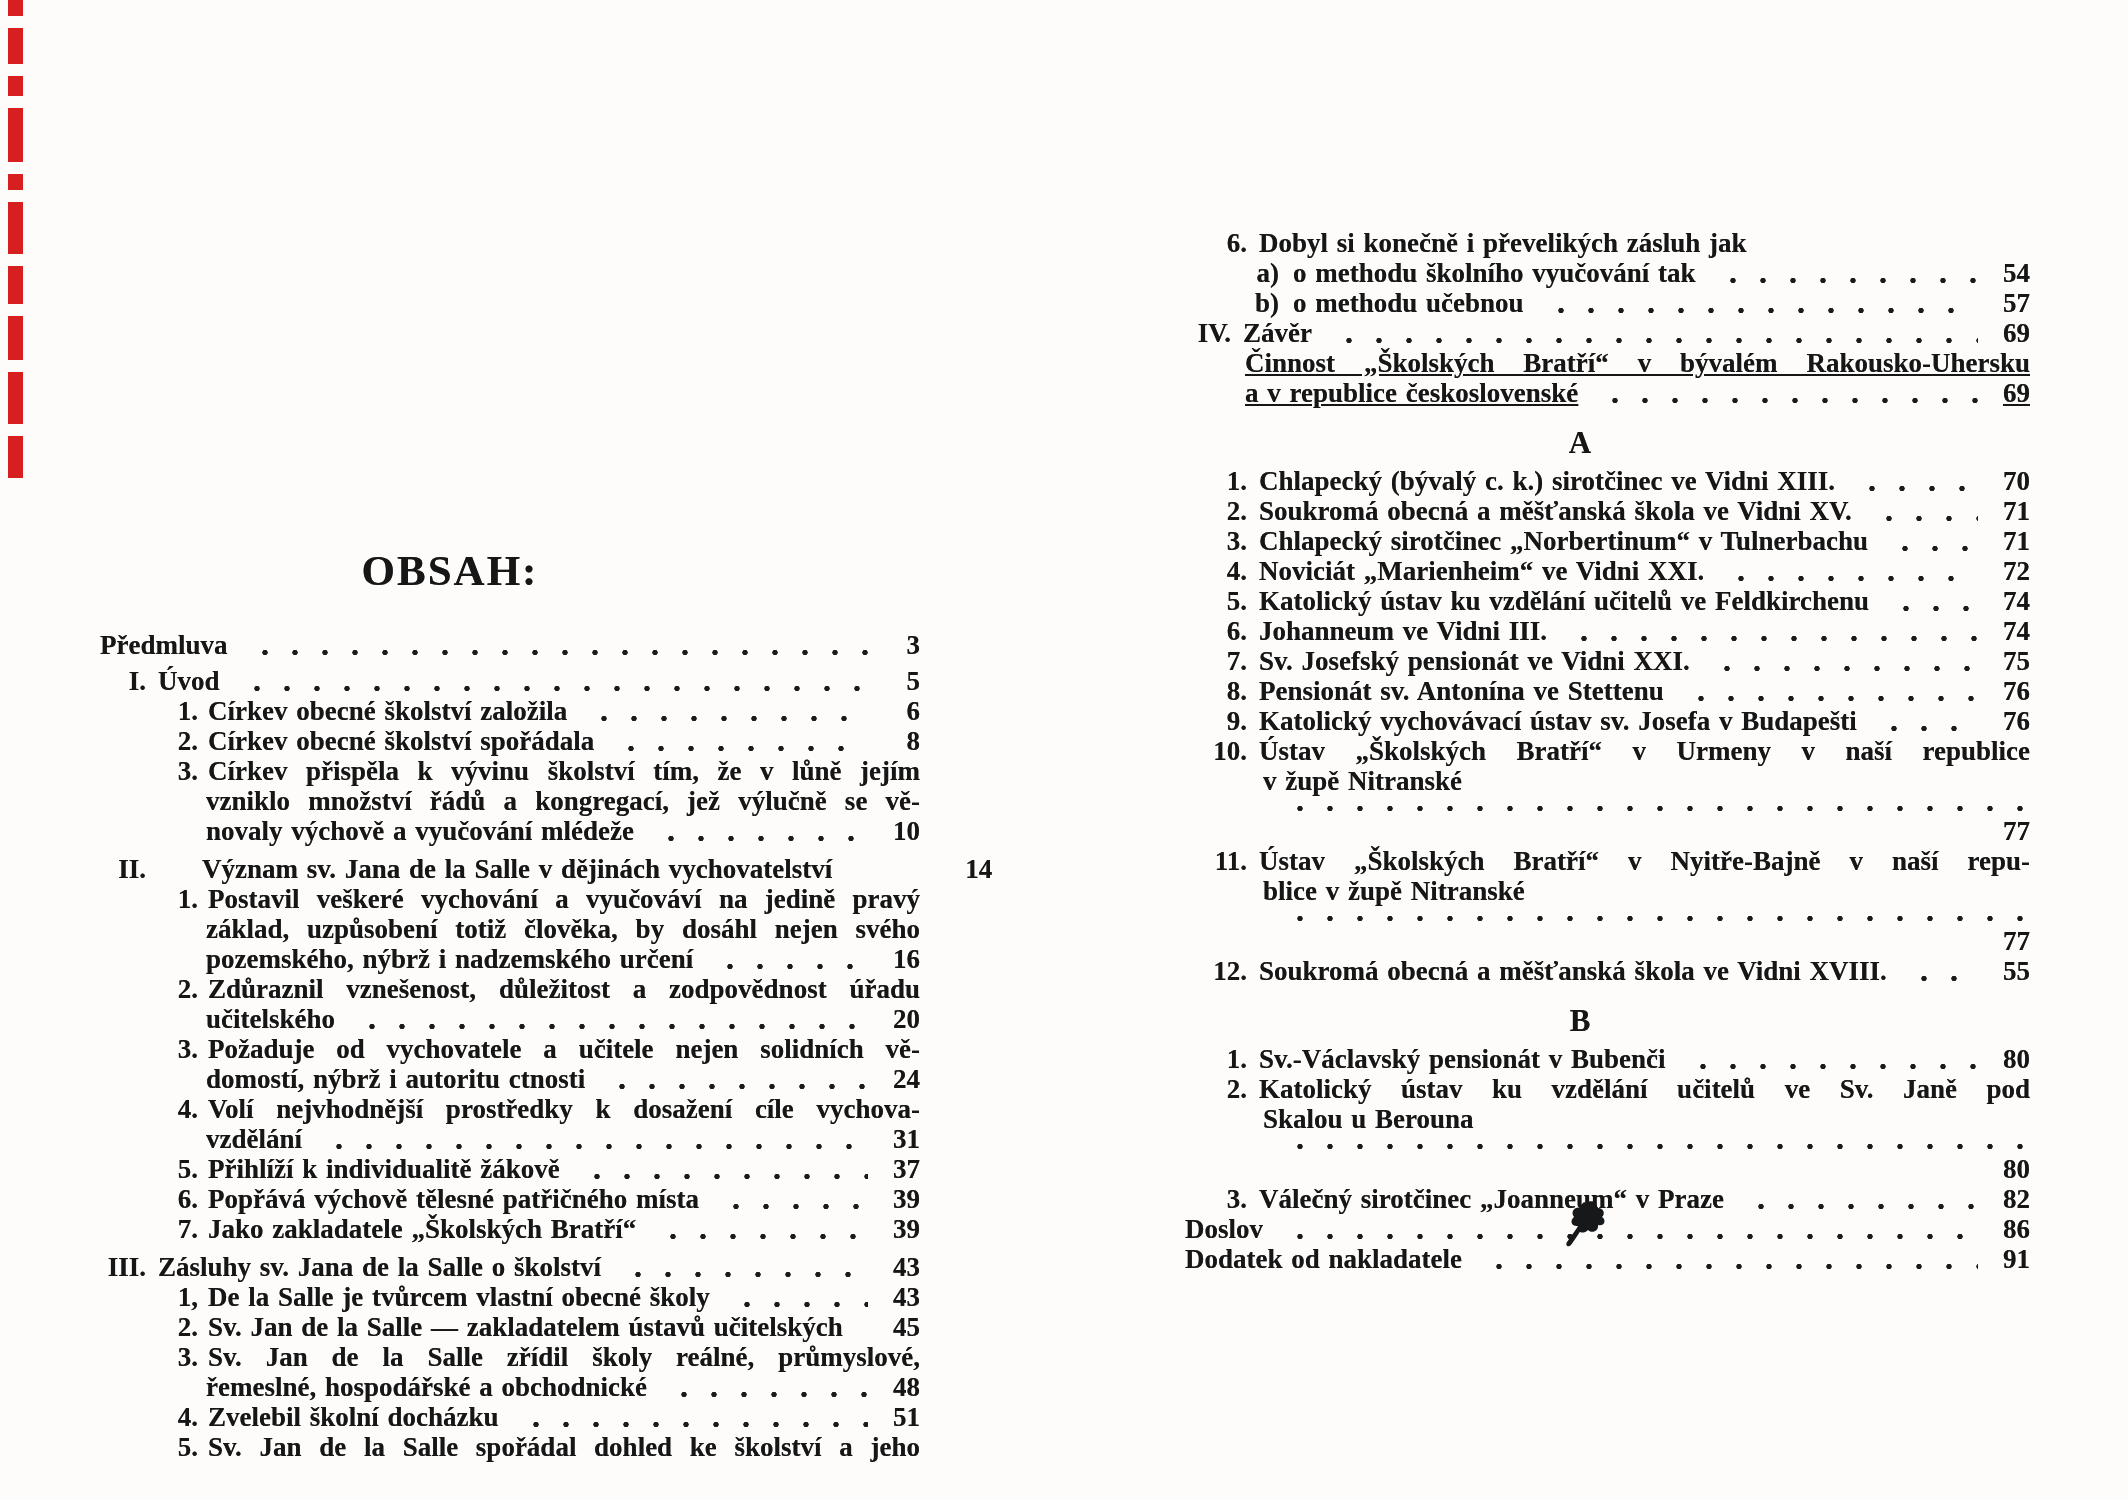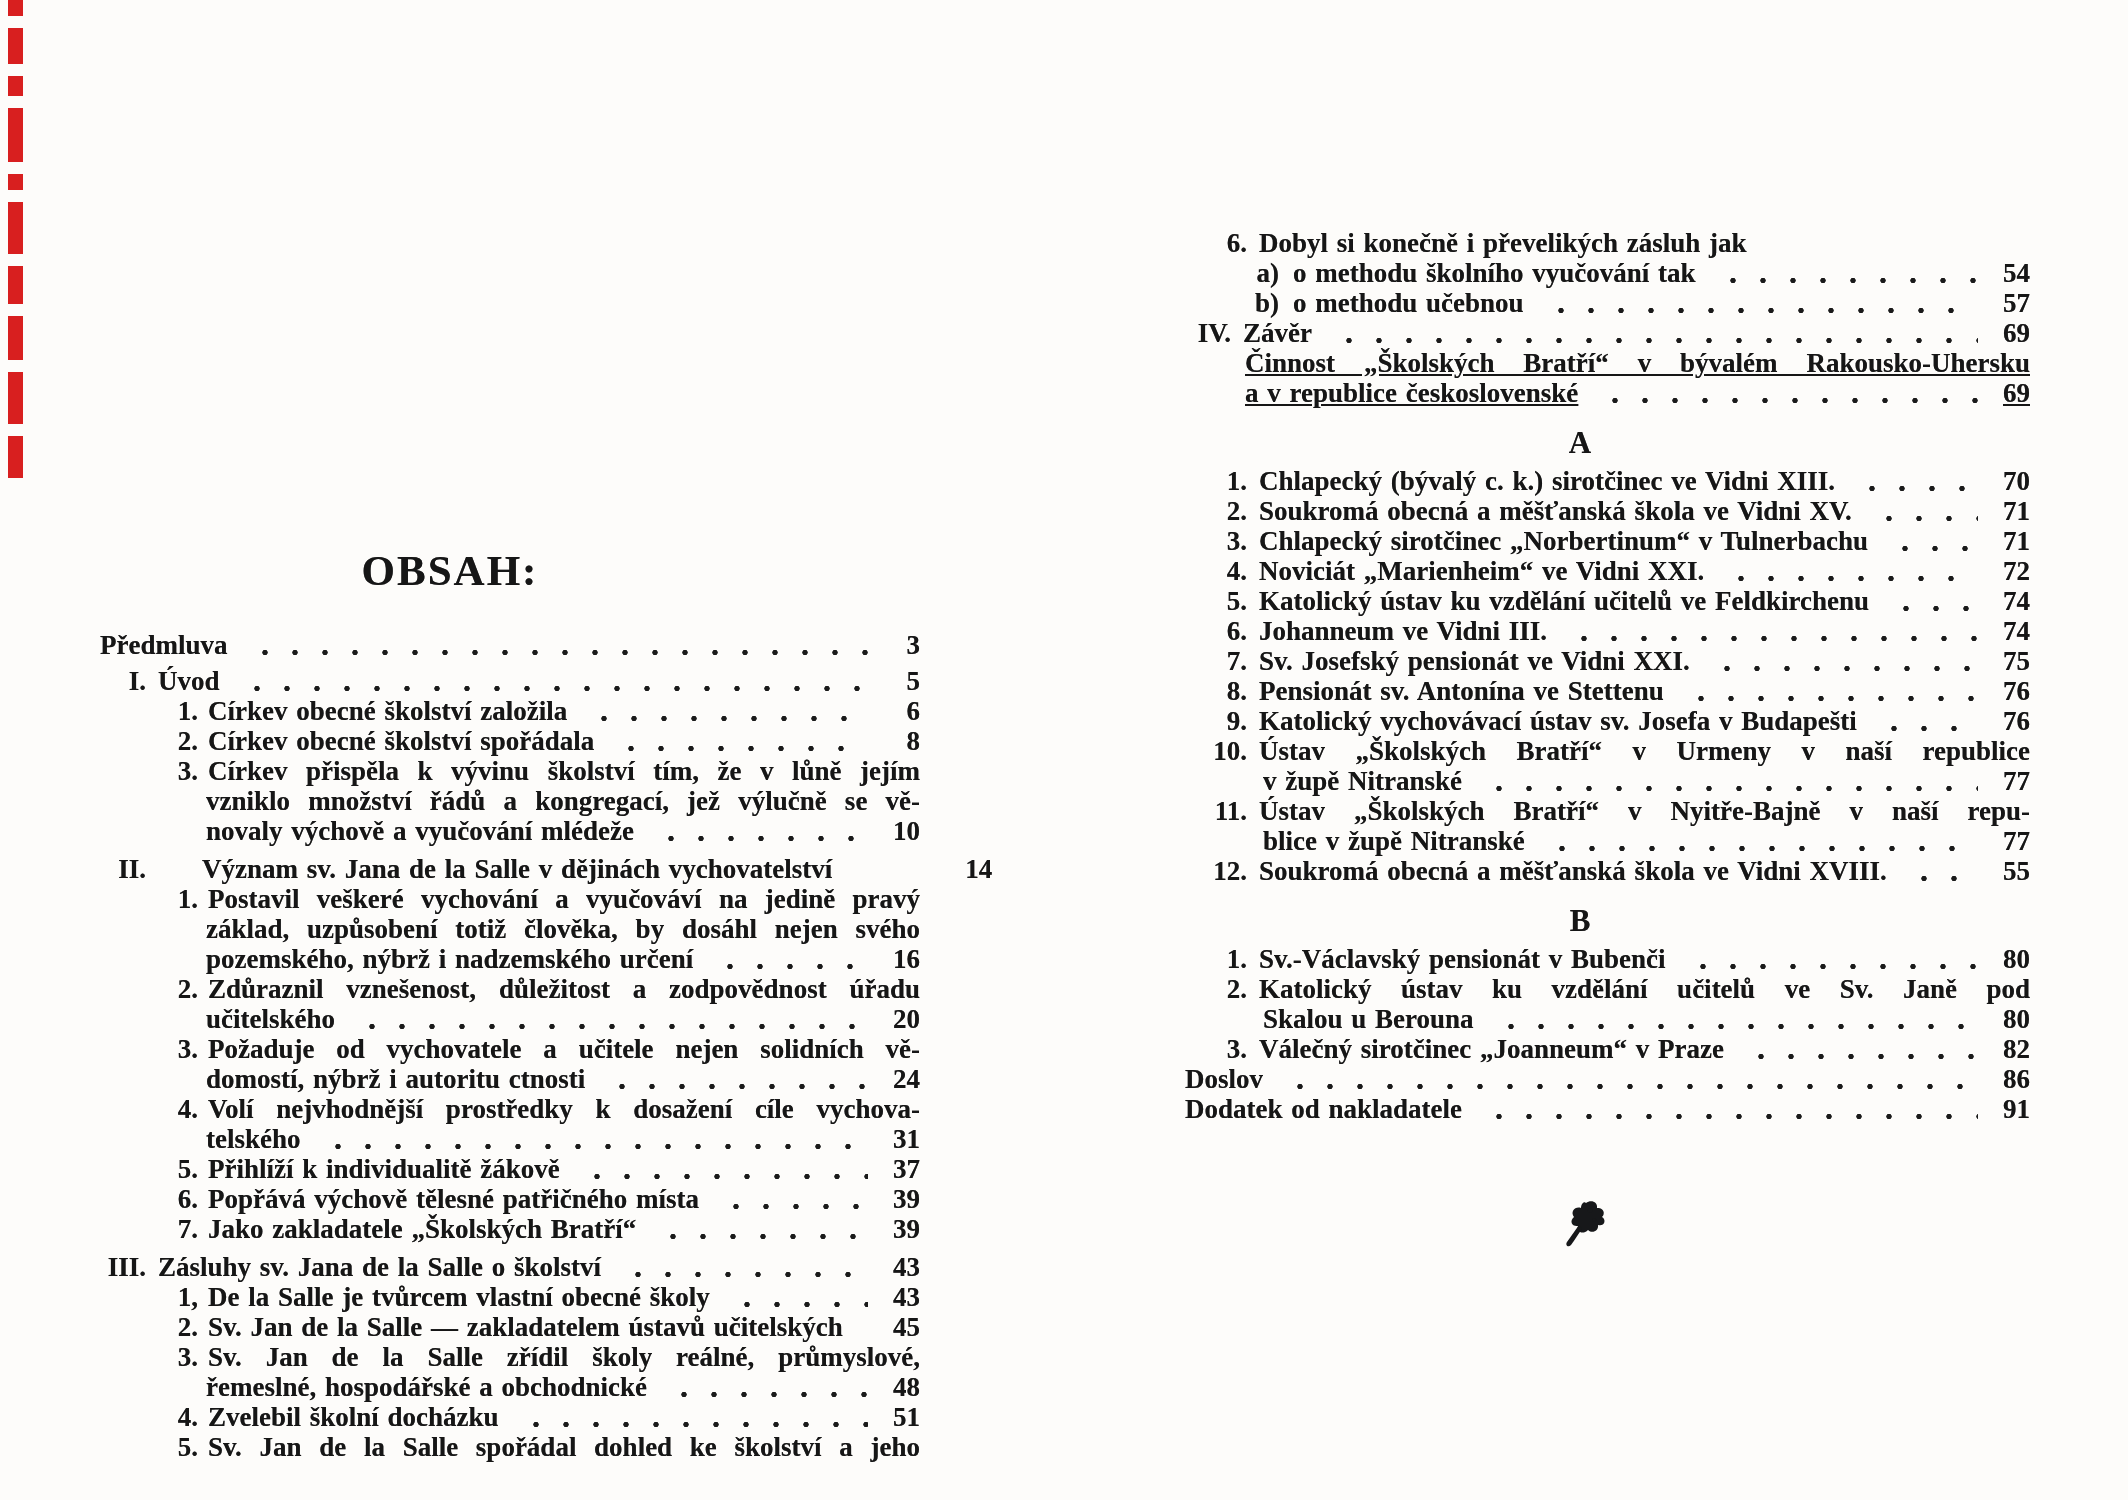--- a/index.html
+++ b/index.html
@@ -28,21 +28,21 @@
   .row{display:flex;line-height:30px;font-size:27px;word-spacing:2px;}
   .pre{flex:0 0 auto;text-align:right;white-space:pre;}
   .kR .pre{width:46px;margin-right:12px;}
   .kN{padding-left:58px;}
   .kN .pre{width:40px;margin-right:10px;}
   .col2 .kN{padding-left:20px;}
   .col2 .kN .pre{width:42px;margin-right:12px;}
   .kL{padding-left:60px;}
   .kL .pre{width:34px;margin-right:14px;}
   .kW{padding-left:106px;}
-  .col2 .kW{padding-left:78px;}
+  .col2 .kW{padding-left:78px;flex-direction:column;}
   .kS{padding-left:60px;text-decoration:underline;}
   .kF{padding-left:0;}
   .kC{display:block;text-align:center;font-size:31px;padding-right:55px;}
   .txt{flex:0 1 auto;white-space:nowrap;}
   .just .txt{flex:1 1 auto;white-space:normal;text-align:justify;text-align-last:justify;}
   .leader{
     flex:1 1 20px;min-width:10px;align-self:stretch;
     background-image:radial-gradient(circle,#1a1a1a 2.4px,rgba(0,0,0,0) 3px);
     background-size:30px 7px;
     background-repeat:repeat-x;
@@ -143,21 +143,21 @@
       <div class="row kW">
         <span class="txt">domostí, nýbrž i autoritu ctnosti</span>
         <span class="leader"></span>
         <span class="page">24</span>
       </div>
       <div class="row kN just">
         <span class="pre">4.</span>
         <span class="txt">Volí nejvhodnější prostředky k dosažení cíle vychova-</span>
       </div>
       <div class="row kW">
-        <span class="txt">telského</span>
+        <span class="txt">vzdělání</span>
         <span class="leader"></span>
         <span class="page">31</span>
       </div>
       <div class="row kN">
         <span class="pre">5.</span>
         <span class="txt">Přihlíží k individualitě žákově</span>
         <span class="leader"></span>
         <span class="page">37</span>
       </div>
       <div class="row kN">

